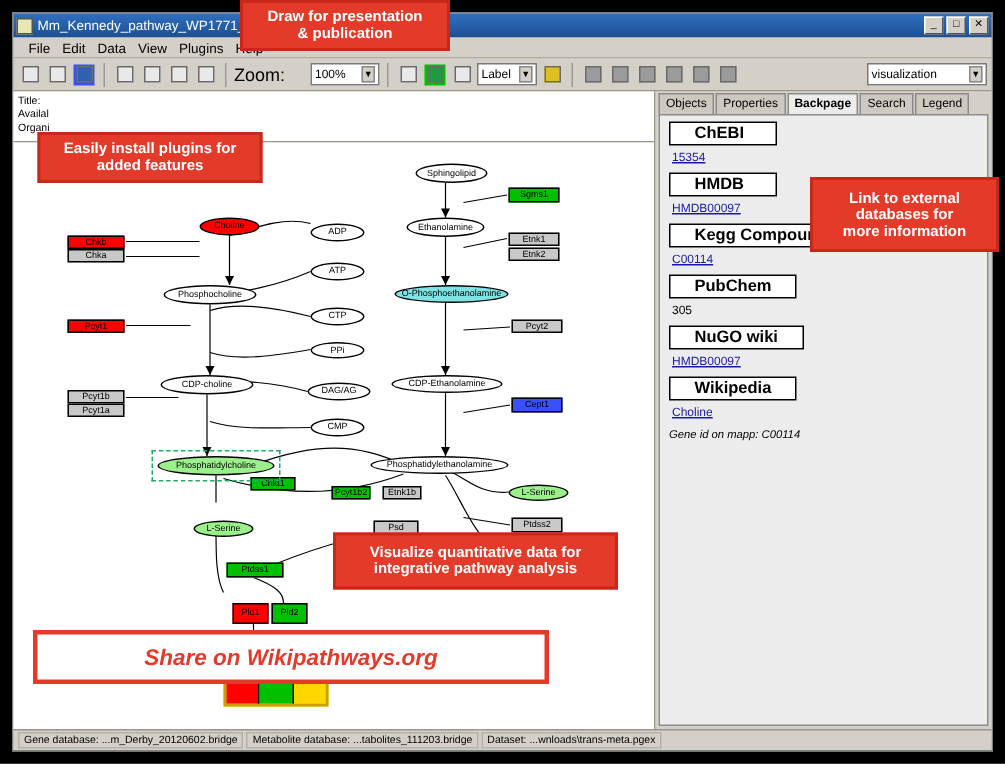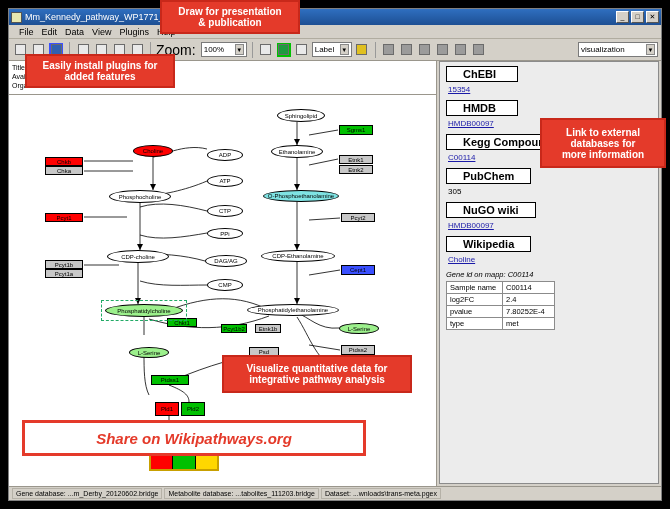--- a/index.html
+++ b/index.html
@@ -39,21 +39,21 @@
   .toolbar {
     height:22px;background:#d4d0c8;display:flex;align-items:center;
     padding:0 3px;gap:2px;border-bottom:1px solid #9a968c;
   }
   .tbtn { width:16px;height:16px;border:1px solid #d4d0c8;background:#d4d0c8;
           display:flex;align-items:center;justify-content:center; }
   .tbtn .sq { width:11px;height:11px;border:1px solid #6b6b6b;background:#e9e9e9; } .tbtn.green .sq{background:#1f9a3f;}
   .tbtn.blue .sq{background:#3060b0;} .tbtn.yellow .sq{background:#e0c020;}
   .tbtn.gray .sq{background:#9b9b9b;}
   .sep { width:1px;height:16px;background:#999;margin:0 3px; }
-  .zoomlbl { font-size:14px;margin-right:3px; }
+  .zoomlbl { font-size:12px;margin-right:15px; }
   .combo {
     height:15px;border:1px solid #7a7a7a;background:#fff;font-size:8px;
     display:flex;align-items:center;padding:0 2px;min-width:46px;
   }
   .combo .arrow { margin-left:auto;width:9px;height:11px;background:#d4d0c8;
      border:1px solid #888;display:flex;align-items:center;justify-content:center;font-size:6px;}
   .rightcombo { margin-left:auto;min-width:80px; }
   
   .body { flex:1; display:flex; background:#d4d0c8; min-height:0; }
   .leftpane { width:428px; display:flex; flex-direction:column; border-right:1px solid #9a968c; }
@@ -305,56 +305,43 @@
 
         <div style="position:absolute;left:140px;top:356px;width:70px;height:20px;border:2px solid #c8a000;background:#ffd700;display:flex">
           <div style="flex:1;background:#ff0000;border-right:1px solid #000"></div>
           <div style="flex:1;background:#00c000;border-right:1px solid #000"></div>
           <div style="flex:1;background:#ffd700"></div>
         </div>
       </div>
     </div>
 
     <div class="rightpane">
+      <div class="tabs" id="tabs">
+          <div class="tab">Objects</div>
+          <div class="tab">Properties</div>
+          <div class="tab active">Backpage</div>
+          <div class="tab">Search</div>
+          <div class="tab">Legend</div>
+        </div>
       <div class="panel">
         <div id="sections"><div class="field-label">ChEBI</div><div class="field-val link">15354</div><div class="field-label">HMDB</div><div class="field-val link">HMDB00097</div><div class="field-label">Kegg Compound</div><div class="field-val link">C00114</div><div class="field-label">PubChem</div><div class="field-val">305</div><div class="field-label">NuGO wiki</div><div class="field-val link">HMDB00097</div><div class="field-label">Wikipedia</div><div class="field-val link">Choline</div></div>
         <div class="geneid">Gene id on mapp: C00114</div>
-        <table class="expr">
-          <tbody id="exprrows">
-              <tr>
-                <td class="k">Sample name</td>
-                <td class="v">C00114</td>
-              </tr>
-              <tr>
-                <td class="k">log2FC</td>
-                <td class="v">2.4</td>
-              </tr>
-              <tr>
-                <td class="k">pvalue</td>
-                <td class="v">7.80252E-4</td>
-              </tr>
-              <tr>
-                <td class="k">type</td>
-                <td class="v">met</td>
-              </tr>
-            </tbody>
-        </table>
       </div>
     </div>
   </div>
 
   <div class="statusbar">
     <div class="cell">Gene database: ...m_Derby_20120602.bridge</div>
     <div class="cell">Metabolite database: ...tabolites_111203.bridge</div>
     <div class="cell">Dataset: ...wnloads\trans-meta.pgex</div>
   </div>
 </div>
 
 <div class="callout" style="left:160px;top:0px;width:140px;height:34px;white-space:pre-line;">Draw for presentation
 &amp; publication</div>
-<div class="callout" style="left:25px;top:54px;width:150px;height:34px;white-space:pre-line;">Easily install plugins for
+<div class="callout" style="left:25px;top:88px;width:150px;height:34px;white-space:pre-line;">Easily install plugins for
 added features</div>
 <div class="callout" style="left:540px;top:118px;width:126px;height:50px;white-space:pre-line;">Link  to external
 databases  for
 more information</div>
 <div class="callout" style="left:222px;top:355px;width:190px;height:38px;white-space:pre-line;">Visualize quantitative data  for
 integrative pathway analysis</div>
 <div class="callout white" style="left:22px;top:420px;width:344px;height:36px;">Share on Wikipathways.org</div>
 
 </body></html>

